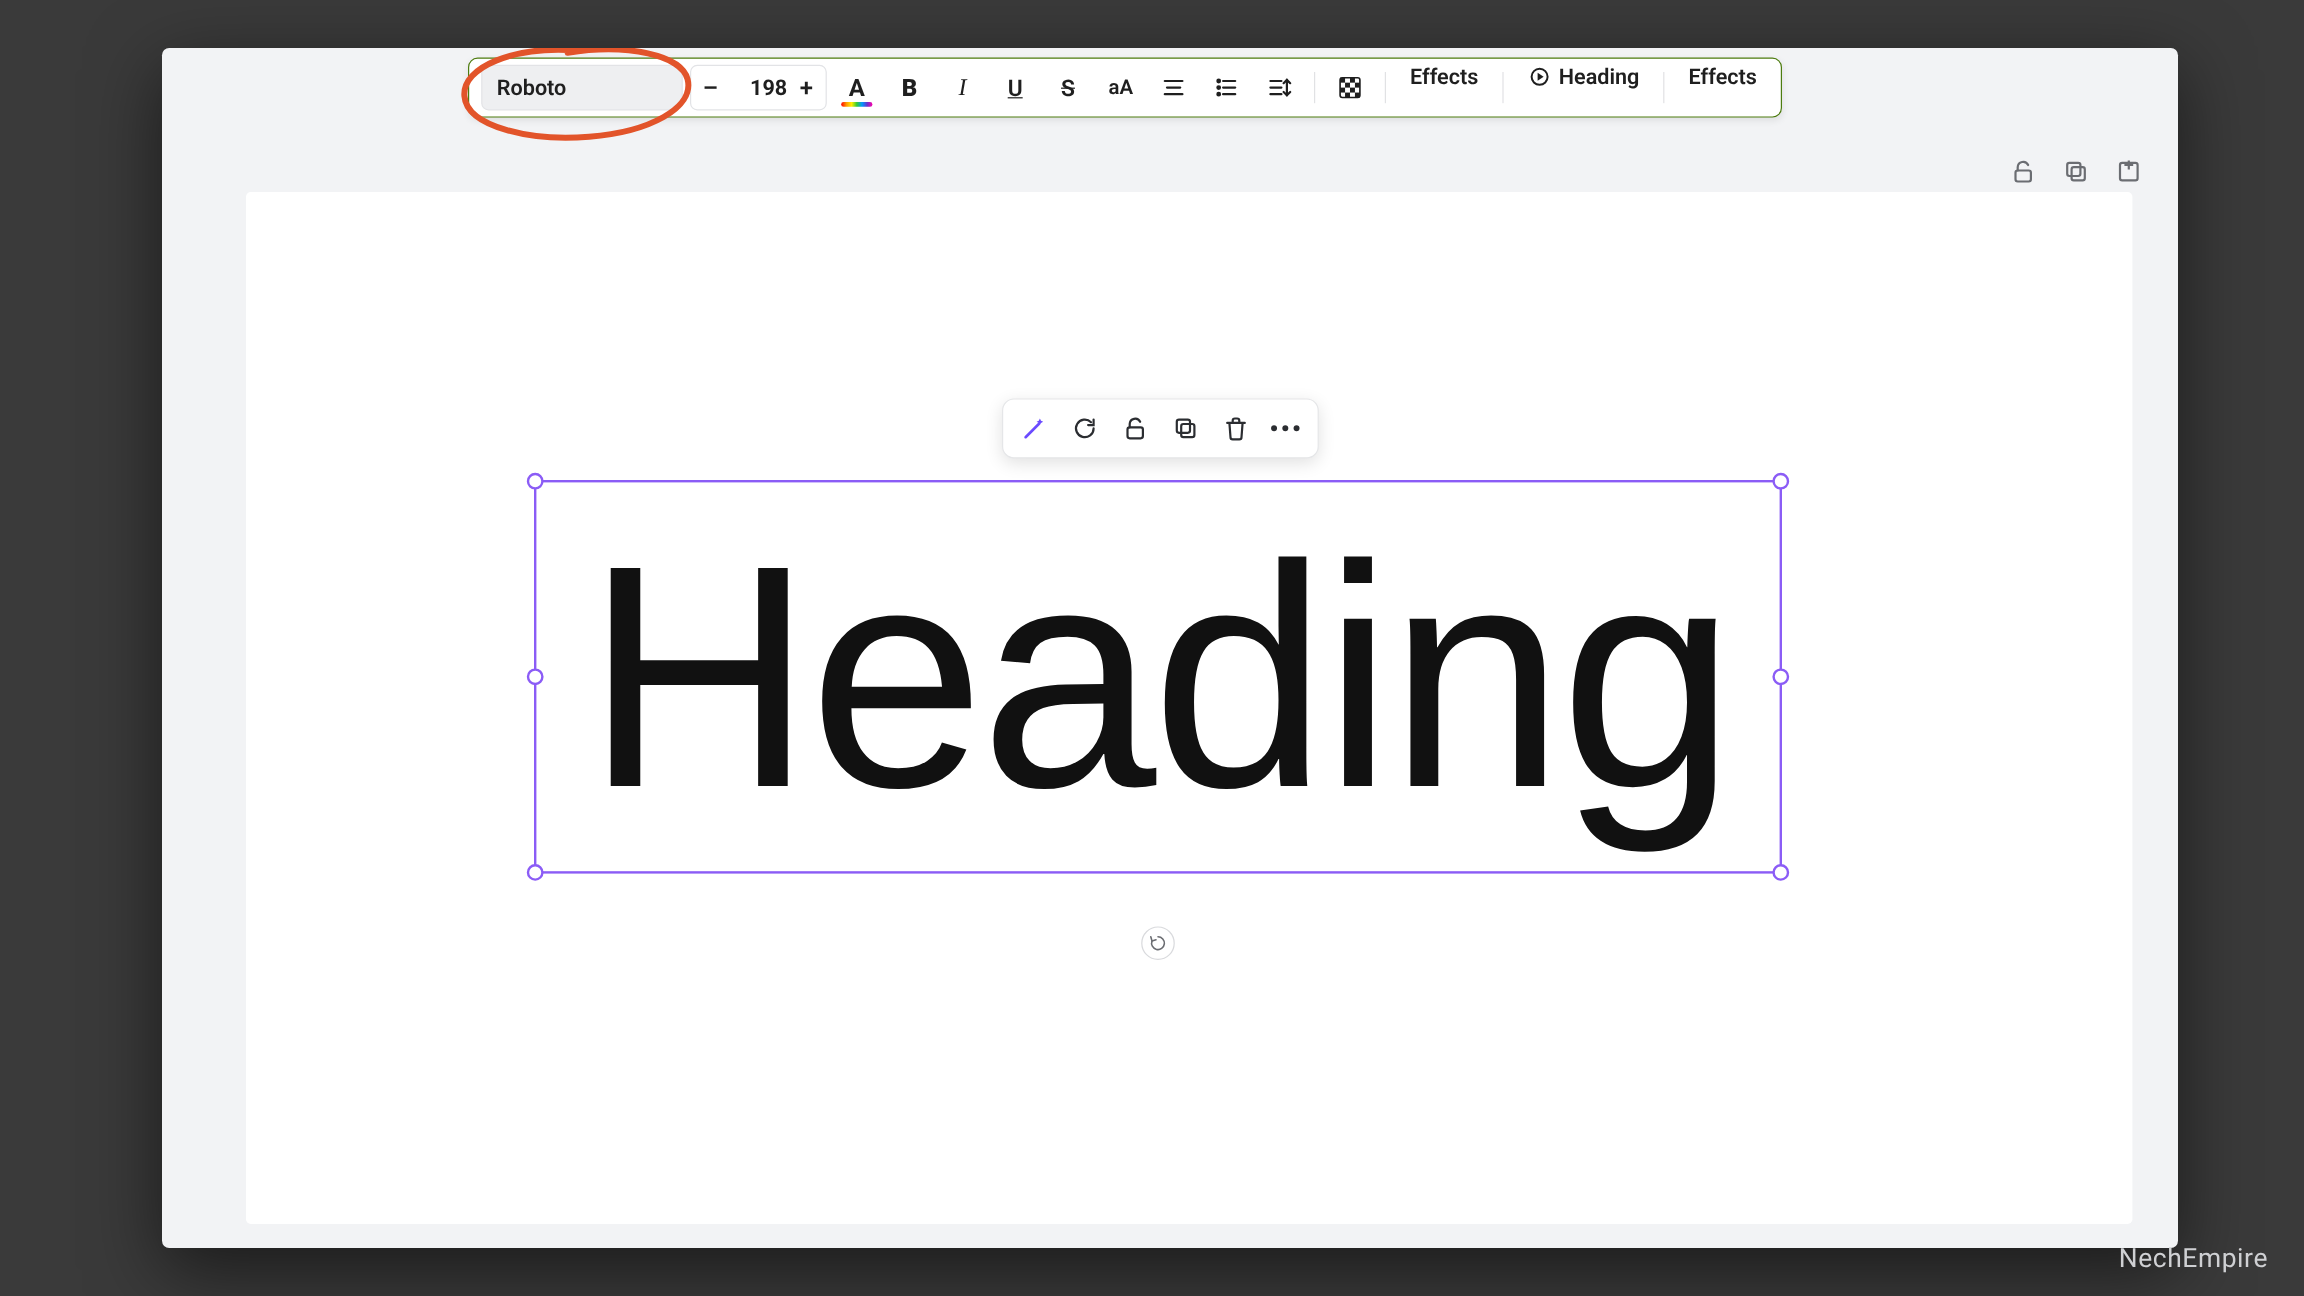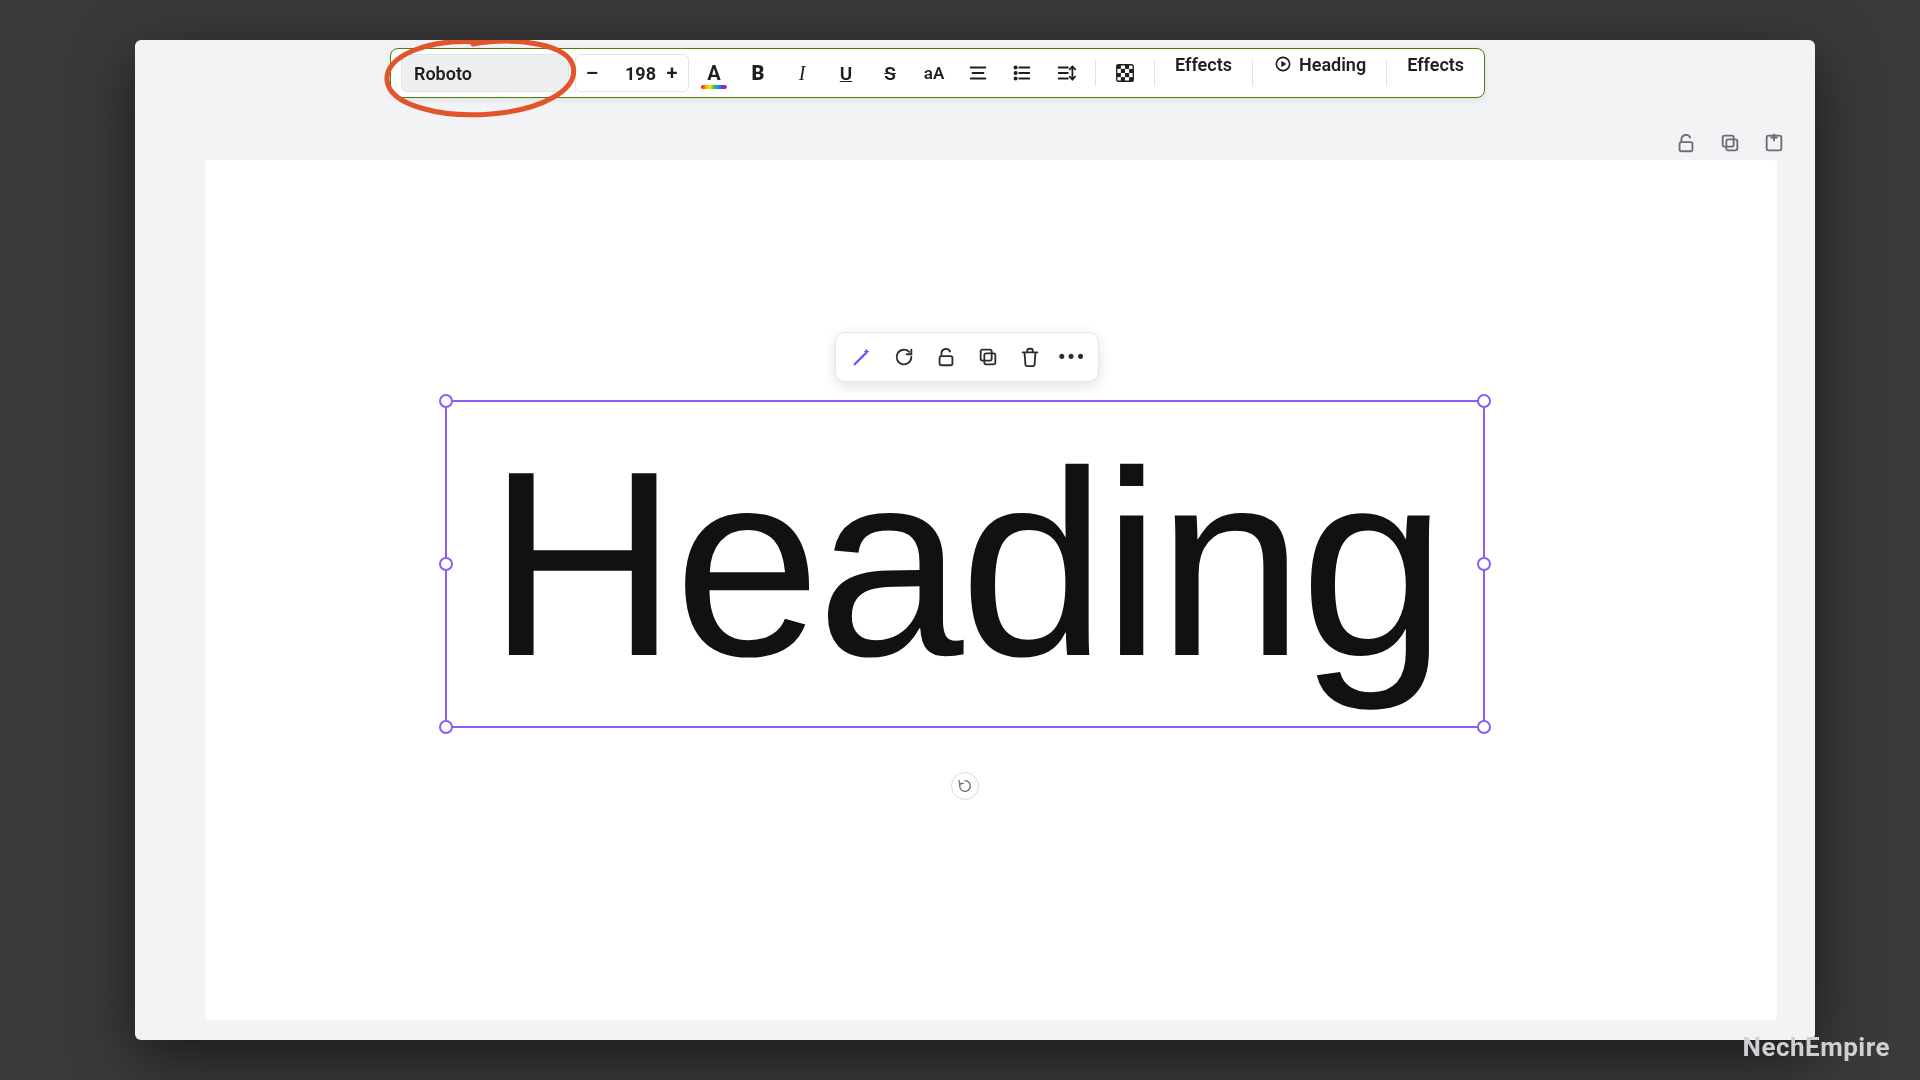--- a/index.html
+++ b/index.html
@@ -229,22 +229,22 @@
     color: #6b6d72;
     cursor: pointer;
   }
   .rotate-handle svg { width: 16px; height: 16px; }
 
   
   .watermark {
     position: absolute;
     right: 30px;
     bottom: 18px;
-    font-size: 26px;
-    font-weight: 700;
+    font-size: 22px;
+    font-weight: 400;
     color: #cfd0d3;
     letter-spacing: .5px;
     user-select: none;
   }
 </style>
 </head>
 <body>
 
 <div class="stage" id="stage" style="transform: scale(1); left: 0px; top: 0px; position: absolute;">
   <div class="app-window">

